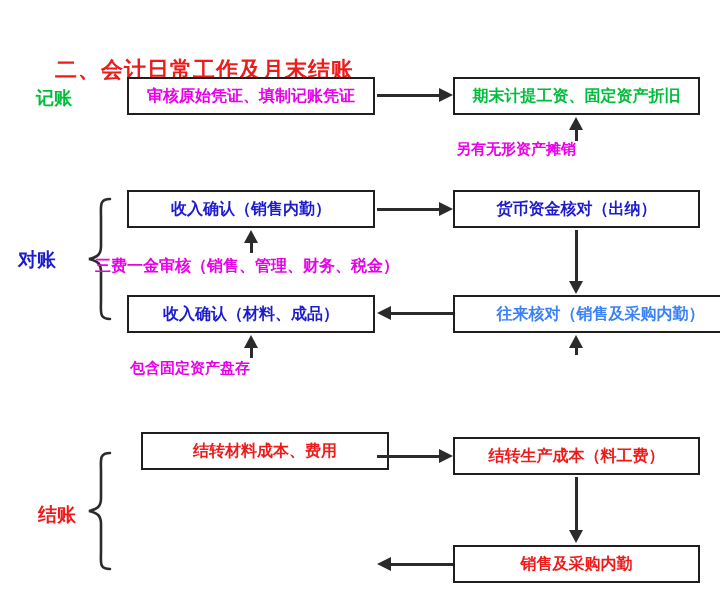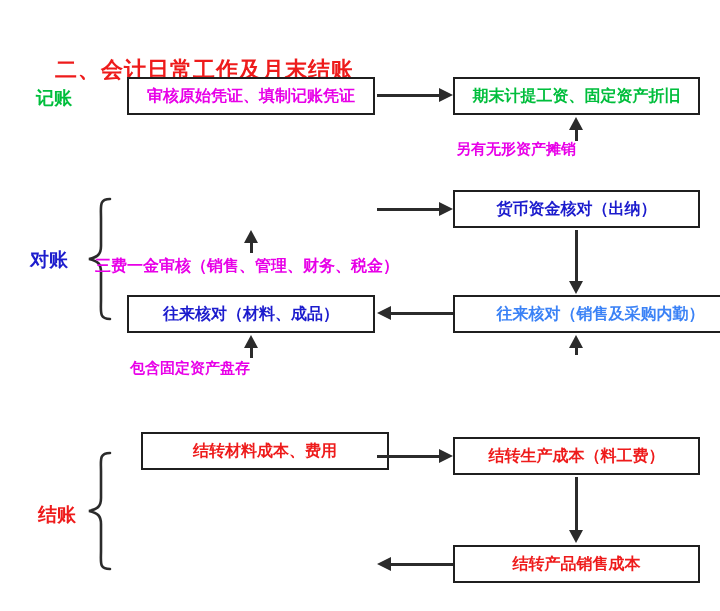--- a/index.html
+++ b/index.html
@@ -35,21 +35,21 @@
   .brace{position:absolute;}
 </style>
 </head>
 <body>
 
 <div class="stage">
 
   <div class="title" style="color: rgb(238, 27, 27); margin-top: 40px;">二、会计日常工作及月末结账</div>
 
   <div class="side-label" style="left: 36px; top: 86px; font-size: 18px; color: rgb(0, 190, 60);">记账</div>
-  <div class="side-label" style="left: 30px; top: 247px; font-size: 19px; color: rgb(28, 28, 205);">对账</div>
+  <div class="side-label" style="left: 18px; top: 247px; font-size: 19px; color: rgb(28, 28, 205);">对账</div>
   <div class="side-label" style="left: 38px; top: 502px; font-size: 19px; color: rgb(238, 27, 27);">结账</div>
 
   <svg class="brace" style="left:84px;top:196px;" width="28" height="126" viewBox="0 0 28 126">
     <path d="M26,3 C15,3 17,10 17,22 L17,50 C17,58 14,61 5,63 C14,65 17,68 17,76 L17,104 C17,116 15,123 26,123" fill="none" stroke="#2b2b2b" stroke-width="2.6" stroke-linecap="round"></path>
   </svg>
   <svg class="brace" style="left:84px;top:450px;" width="28" height="122" viewBox="0 0 28 122">
     <path d="M26,3 C15,3 17,10 17,21 L17,48 C17,56 14,59 5,61 C14,63 17,66 17,74 L17,101 C17,113 15,119 26,119" fill="none" stroke="#2b2b2b" stroke-width="2.6" stroke-linecap="round"></path>
   </svg>
 
   <div class="fbox" style="left: 127px; top: 77px; width: 248px; height: 38px; color: rgb(232, 0, 232);">审核原始凭证、填制记账凭证</div>
@@ -59,39 +59,40 @@
     <div class="hline" style="left:0;top:6px;width:64px;"></div>
       <div class="head-right"></div>
   </div>
 
   <div class="arrow" style="left:569px;top:117px;width:14px;height:24px;">
     <div class="head-up"></div>
       <div class="vline" style="left:6px;top:12px;height:12px;"></div>
   </div>
   <div class="note" style="left: 456px; top: 140px; width: 240px; font-size: 15px; color: rgb(232, 0, 232);">另有无形资产摊销</div>
 
+  <div class="fbox" style="left: 127px; top: 190px; width: 248px; height: 38px; color: rgb(28, 28, 205);">收入确认（销售内勤）</div>
   <div class="fbox" style="left: 453px; top: 190px; width: 247px; height: 38px; color: rgb(28, 28, 205);">货币资金核对（出纳）</div>
 
   <div class="arrow" style="left:377px;top:202px;width:76px;height:14px;">
     <div class="hline" style="left:0;top:6px;width:64px;"></div>
       <div class="head-right"></div>
   </div>
 
   <div class="arrow" style="left:244px;top:230px;width:14px;height:23px;">
     <div class="head-up"></div>
       <div class="vline" style="left:6px;top:12px;height:11px;"></div>
   </div>
   <div class="note" style="left: 95px; top: 256px; width: 312px; font-size: 16px; color: rgb(232, 0, 232);">三费一金审核（销售、管理、财务、税金）</div>
 
   <div class="arrow" style="left:569px;top:230px;width:14px;height:64px;">
     <div class="vline" style="left:6px;top:0;height:52px;"></div>
       <div class="head-down"></div>
   </div>
 
-  <div class="fbox" style="left: 127px; top: 295px; width: 248px; height: 38px; color: rgb(28, 28, 205);">往来核对（材料、成品）</div>
+  <div class="fbox" style="left: 127px; top: 295px; width: 248px; height: 38px; color: rgb(28, 28, 205);">收入确认（材料、成品）</div>
   <div class="fbox" style="left: 453px; top: 295px; width: 295px; height: 38px; color: #3b82f6;">往来核对（销售及采购内勤）</div>
 
   <div class="arrow" style="left:377px;top:306px;width:76px;height:14px;">
     <div class="head-left"></div>
       <div class="hline" style="left:14px;top:6px;width:62px;"></div>
   </div>
 
   <div class="arrow" style="left:244px;top:335px;width:14px;height:23px;">
     <div class="head-up"></div>
       <div class="vline" style="left:6px;top:12px;height:11px;"></div>
@@ -109,20 +110,20 @@
   <div class="arrow" style="left:377px;top:449px;width:76px;height:14px;">
     <div class="hline" style="left:0;top:6px;width:64px;"></div>
       <div class="head-right"></div>
   </div>
 
   <div class="arrow" style="left:569px;top:477px;width:14px;height:66px;">
     <div class="vline" style="left:6px;top:0;height:54px;"></div>
       <div class="head-down"></div>
   </div>
 
-  <div class="fbox" style="left: 453px; top: 545px; width: 247px; height: 38px; color: rgb(238, 27, 27);">结转产品销售成本</div>
+  <div class="fbox" style="left: 453px; top: 545px; width: 247px; height: 38px; color: rgb(238, 27, 27);">销售及采购内勤</div>
 
   <div class="arrow" style="left:377px;top:557px;width:76px;height:14px;">
     <div class="head-left"></div>
       <div class="hline" style="left:14px;top:6px;width:62px;"></div>
   </div>
 
 </div>
 
 </body></html>

